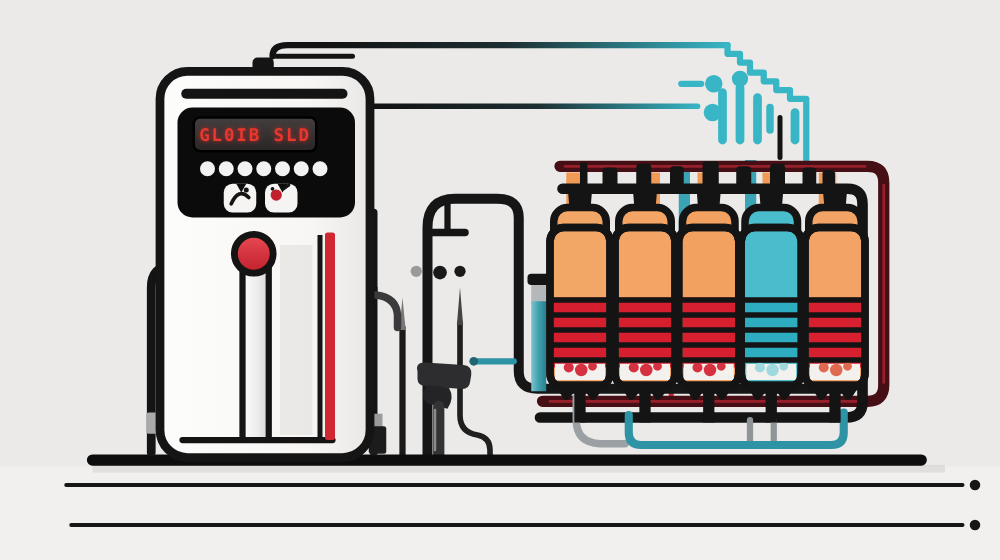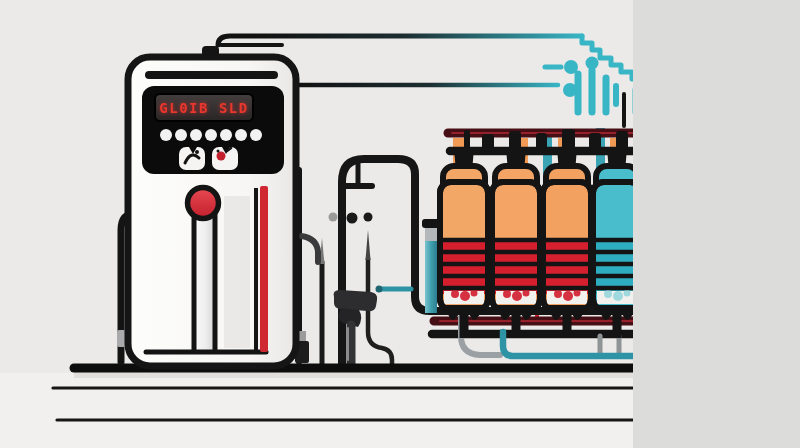--- a/index.html
+++ b/index.html
@@ -1,16 +1,16 @@
 <!DOCTYPE html>
 <html><head>
 <meta charset="utf-8">
 <style>
   html,body{margin:0;padding:0;background:#dcdcda;}
-  .scene{width:633px;height:448px;position:relative;overflow:hidden;
+  .scene{width:800px;height:448px;position:relative;overflow:hidden;
          font-family:"DejaVu Sans",sans-serif;}
   svg{display:block;}
   .display-text{
     font-family:"DejaVu Sans Mono",monospace;
     font-weight:bold;font-size:14px;letter-spacing:1.5px;
     filter:drop-shadow(0 0 2px rgba(230,40,40,.8));
   }
 </style>
 </head>
 <body>

